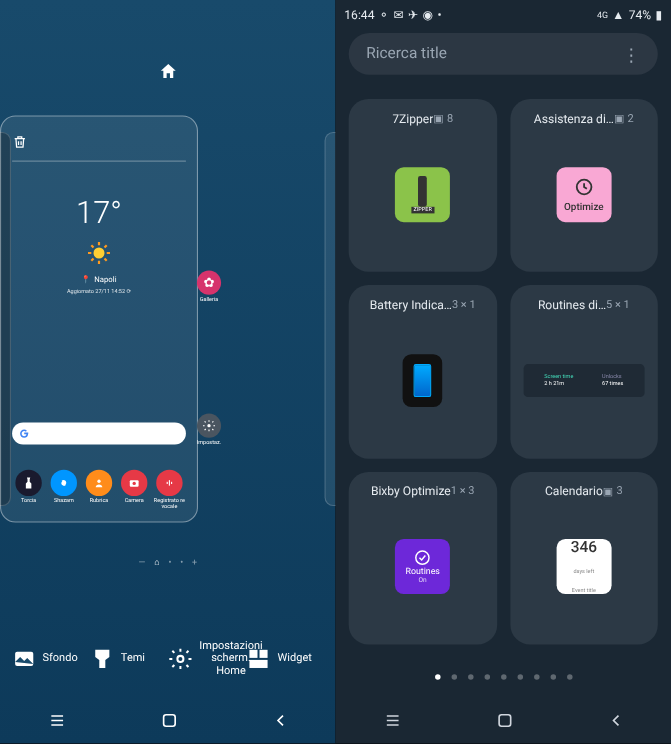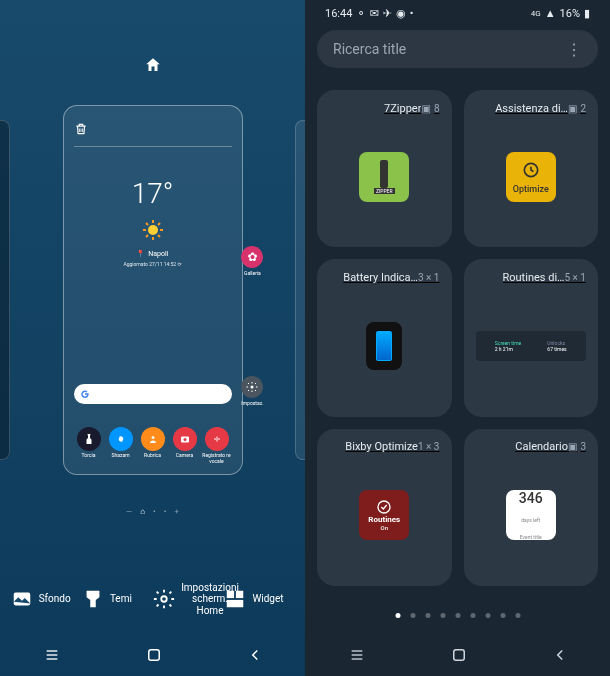--- a/index.html
+++ b/index.html
@@ -3,21 +3,21 @@
 <meta charset="utf-8">
 <style>
 * { margin: 0; padding: 0; box-sizing: border-box; font-family: -apple-system, BlinkMacSystemFont, "Segoe UI", Roboto, sans-serif; }
 body { width: 610px; height: 676px; display: flex; background: #000; overflow: hidden; }
 .screen { width: 305px; height: 676px; position: relative; }
 .screen-left { background: linear-gradient(180deg, #184a6b 0%, #0d3a5a 100%); }
 .screen-right { background: #1a2733; }
 
 
 .home-icon { position: absolute; top: 56px; left: 50%; transform: translateX(-50%); color: #fff; }
-.panel-container { position: absolute; top: 100px; left: 0; right: 0; height: 380px; display: flex; align-items: center; justify-content: center; }
+.panel-container { position: absolute; top: 100px; left: 0; right: 0; height: 380px; display: flex; align-items: center; justify-content: flex-start; }
 .side-panel { width: 18px; height: 340px; background: rgba(255,255,255,0.08); border-radius: 8px; border: 1px solid rgba(255,255,255,0.18); }
 .side-panel.left { position: absolute; left: -8px; background: rgba(0,0,0,0.3); }
 .side-panel.right { position: absolute; right: -8px; }
 .main-panel { width: 180px; height: 370px; background: rgba(255,255,255,0.08); border: 1px solid rgba(255,255,255,0.4); border-radius: 14px; padding: 10px; position: relative; }
 .trash-row { text-align: center; padding: 6px 0 10px; border-bottom: 1px solid rgba(255,255,255,0.3); }
 .weather-block { text-align: center; color: #fff; margin-top: 30px; }
 .temp { font-size: 28px; font-weight: 300; }
 .sun-icon { margin: 8px auto; width: 24px; height: 24px; }
 .loc-row { font-size: 7px; color: #fff; display: flex; align-items: center; justify-content: center; gap: 3px; margin-top: 4px; }
 .upd-row { font-size: 5px; color: rgba(255,255,255,0.85); margin-top: 3px; }
@@ -38,40 +38,40 @@
 
 .bottom-actions { position: absolute; bottom: 60px; left: 0; right: 0; display: flex; justify-content: space-around; padding: 0 10px; }
 .action-item { display: flex; flex-direction: row; align-items: center; gap: 6px; width: 70px; }
 .action-icon { width: 22px; height: 22px; color: #fff; }
 .action-label { font-size: 10px; color: #fff; text-align: center; line-height: 1.15; }
 
 .navbar { position: absolute; bottom: 0; left: 0; right: 0; height: 42px; display: flex; justify-content: space-around; align-items: center; color: #fff; }
 .navbar.dark { color: #d0d6de; }
 
 
-.status-bar { position: absolute; top: 2px; left: 0; right: 0; height: 22px; display: flex; align-items: center; justify-content: space-between; padding: 0 20px; color: #e6ebf0; font-size: 11px; }
+.status-bar { position: absolute; top: 2px; left: 0; right: 0; height: 22px; display: flex; align-items: center; justify-content: space-between; padding: 0 8px; color: #e6ebf0; font-size: 11px; }
 .status-icons { display: flex; gap: 4px; align-items: center; }
 .search-widget { position: absolute; top: 30px; left: 12px; right: 12px; height: 38px; background: #2c3743; border-radius: 19px; display: flex; align-items: center; justify-content: space-between; padding: 0 16px; color: #9aa6b3; }
 .search-placeholder { font-size: 14px; }
 .more-dots { color: #9aa6b3; }
 
 .widget-grid { position: absolute; top: 90px; left: 12px; right: 12px; bottom: 90px; display: grid; grid-template-columns: 1fr 1fr; grid-template-rows: repeat(3, 1fr); gap: 12px; }
 .widget-card { background: #2c3945; border-radius: 18px; padding: 10px 12px; position: relative; display: flex; flex-direction: column; }
-.widget-header { display: flex; align-items: center; justify-content: flex-end; height: 16px; text-decoration: underline; }
+.widget-header { display: flex; align-items: center; justify-content: center; height: 16px; }
 .widget-title { font-size: 11px; color: #e6ebf0; white-space: nowrap; overflow: hidden; text-overflow: ellipsis; max-width: 80px; }
 .widget-meta { font-size: 10px; color: #9aa6b3; display: flex; align-items: center; gap: 3px; }
 .widget-preview { flex: 1; display: flex; align-items: center; justify-content: center; }
 .preview-square { width: 50px; height: 50px; border-radius: 8px; display: flex; flex-direction: column; align-items: center; justify-content: center; font-size: 8px; }
 .preview-wide { width: 110px; height: 30px; border-radius: 4px; background: #1f2a35; padding: 4px 6px; display: flex; justify-content: space-around; align-items: center; font-size: 5px; color: #8aa; }
-.preview-white { background: #eab308; color: #333; }
+.preview-white { background: #f9a8d4; color: #333; }
 .optimize-text { font-size: 9px; font-weight: 500; margin-top: 4px; }
 .calendar-preview { background: #fff; color: #333; display: flex; flex-direction: column; align-items: center; justify-content: space-between; }
 .cal-days { font-size: 14px; font-weight: 500; }
 .cal-sub { font-size: 5px; color: #888; }
-.routines-preview { background: #7f1d1d; color: #fff; font-weight: bold; }
+.routines-preview { background: #6d28d9; color: #fff; }
 
 .widget-pages { position: absolute; bottom: 58px; left: 50%; transform: translateX(-50%); display: flex; gap: 10px; }
 .wp-dot { width: 5px; height: 5px; border-radius: 50%; background: rgba(255,255,255,0.3); }
 .wp-dot.active { background: #fff; }
 
 svg { display: block; }
 </style>
 </head>
 <body>
 
@@ -267,21 +267,21 @@
       <span>16:44</span>
       <span>⚬</span>
       <span>✉</span>
       <span>✈</span>
       <span>◉</span>
       <span>•</span>
     </div>
     <div class="status-icons">
       <span style="font-size:8px">4G</span>
       <span>▲</span>
-      <span>16%</span>
+      <span>74%</span>
       <span>▮</span>
     </div>
   </div>
 
   <div class="search-widget">
     <span class="search-placeholder">Ricerca title</span>
     <span class="more-dots">⋮</span>
   </div>
 
   <div class="widget-grid">

